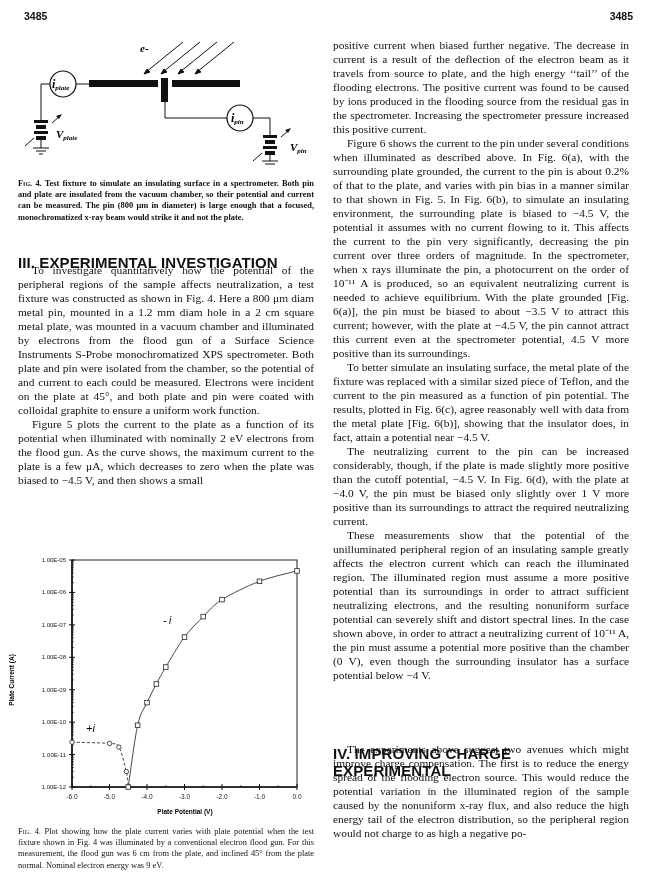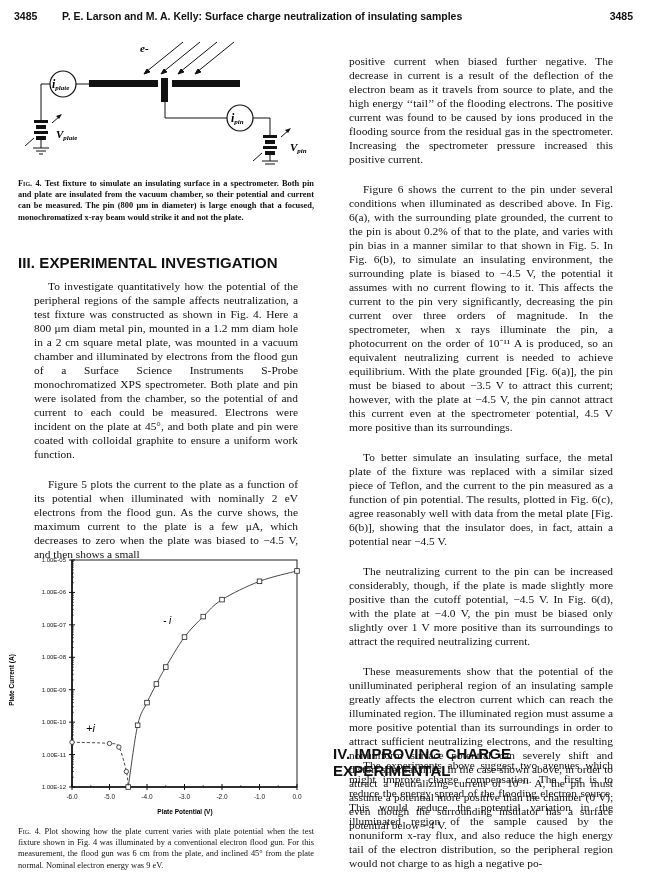--- a/index.html
+++ b/index.html
@@ -1,43 +1,42 @@
 <!DOCTYPE html>
 <html><head>
 <meta charset="utf-8">
 <style>
   html, body { margin: 0; padding: 0; background: #ffffff; }
   body { width: 647px; height: 886px; position: relative; overflow: hidden;
          font-family: "Liberation Serif", serif; color: #111; }
-  .header { position: absolute; top: 10px; left: 14px; right: 14px; height: 14px;
+  .header { position: absolute; top: 10px; left: 24px; right: 14px; height: 14px;
             font-family: "Liberation Sans", sans-serif; font-weight: bold; font-size: 10.5px; }
   .header .pn-left { position: absolute; left: 0; top: 0; }
   .header .title { position: absolute; left: 48px; top: 0; }
   .header .pn-right { position: absolute; right: 0; top: 0; }
 
   .col-left { position: absolute; left: 18px; width: 296px; }
   .col-right { position: absolute; left: 333px; width: 296px; }
 
   .fig4 { position: absolute; left: 0; top: 38px; width: 330px; height: 130px; }
   .caption { font-size: 8.4px; line-height: 11.2px; text-align: justify; }
   .caption .fig-label { font-variant: small-caps; }
   .sec-head { font-family: "Liberation Sans", sans-serif; font-size: 15px; font-weight: bold;
               letter-spacing: 0.1px; }
-  .para { font-size: 11.4px; line-height: 14.0px; text-align: justify; margin: 16px; text-indent: 14px; }
+  .para { font-size: 11.4px; line-height: 14.0px; text-align: justify; margin: 0; text-indent: 14px; }
   .para.noindent { text-indent: 0; }
 
   .chart-wrap { position: absolute; left: 0; top: 548px; width: 330px; height: 270px; }
   .chart-wrap svg text { font-family: "Liberation Sans", sans-serif; }
 </style>
 </head>
 <body>
 
 <div class="header">
   <span class="pn-left">3485</span>
-  <span class="title">P. E. Larson and M. A. Kelly: Surface charge neutralization of insulating samples</span>
   <span class="pn-right">3485</span>
 </div>
 
 <svg class="fig4" viewBox="0 0 330 130" xmlns="http://www.w3.org/2000/svg">
   <g stroke="#111" stroke-width="1" fill="#111">
     <line x1="183" y1="4" x2="146" y2="34"></line>
       <polygon points="144,36 150,34 147,31"></polygon>
     <line x1="200" y1="4" x2="163" y2="34"></line>
       <polygon points="161,36 167,34 164,31"></polygon>
     <line x1="217" y1="4" x2="180" y2="34"></line>

